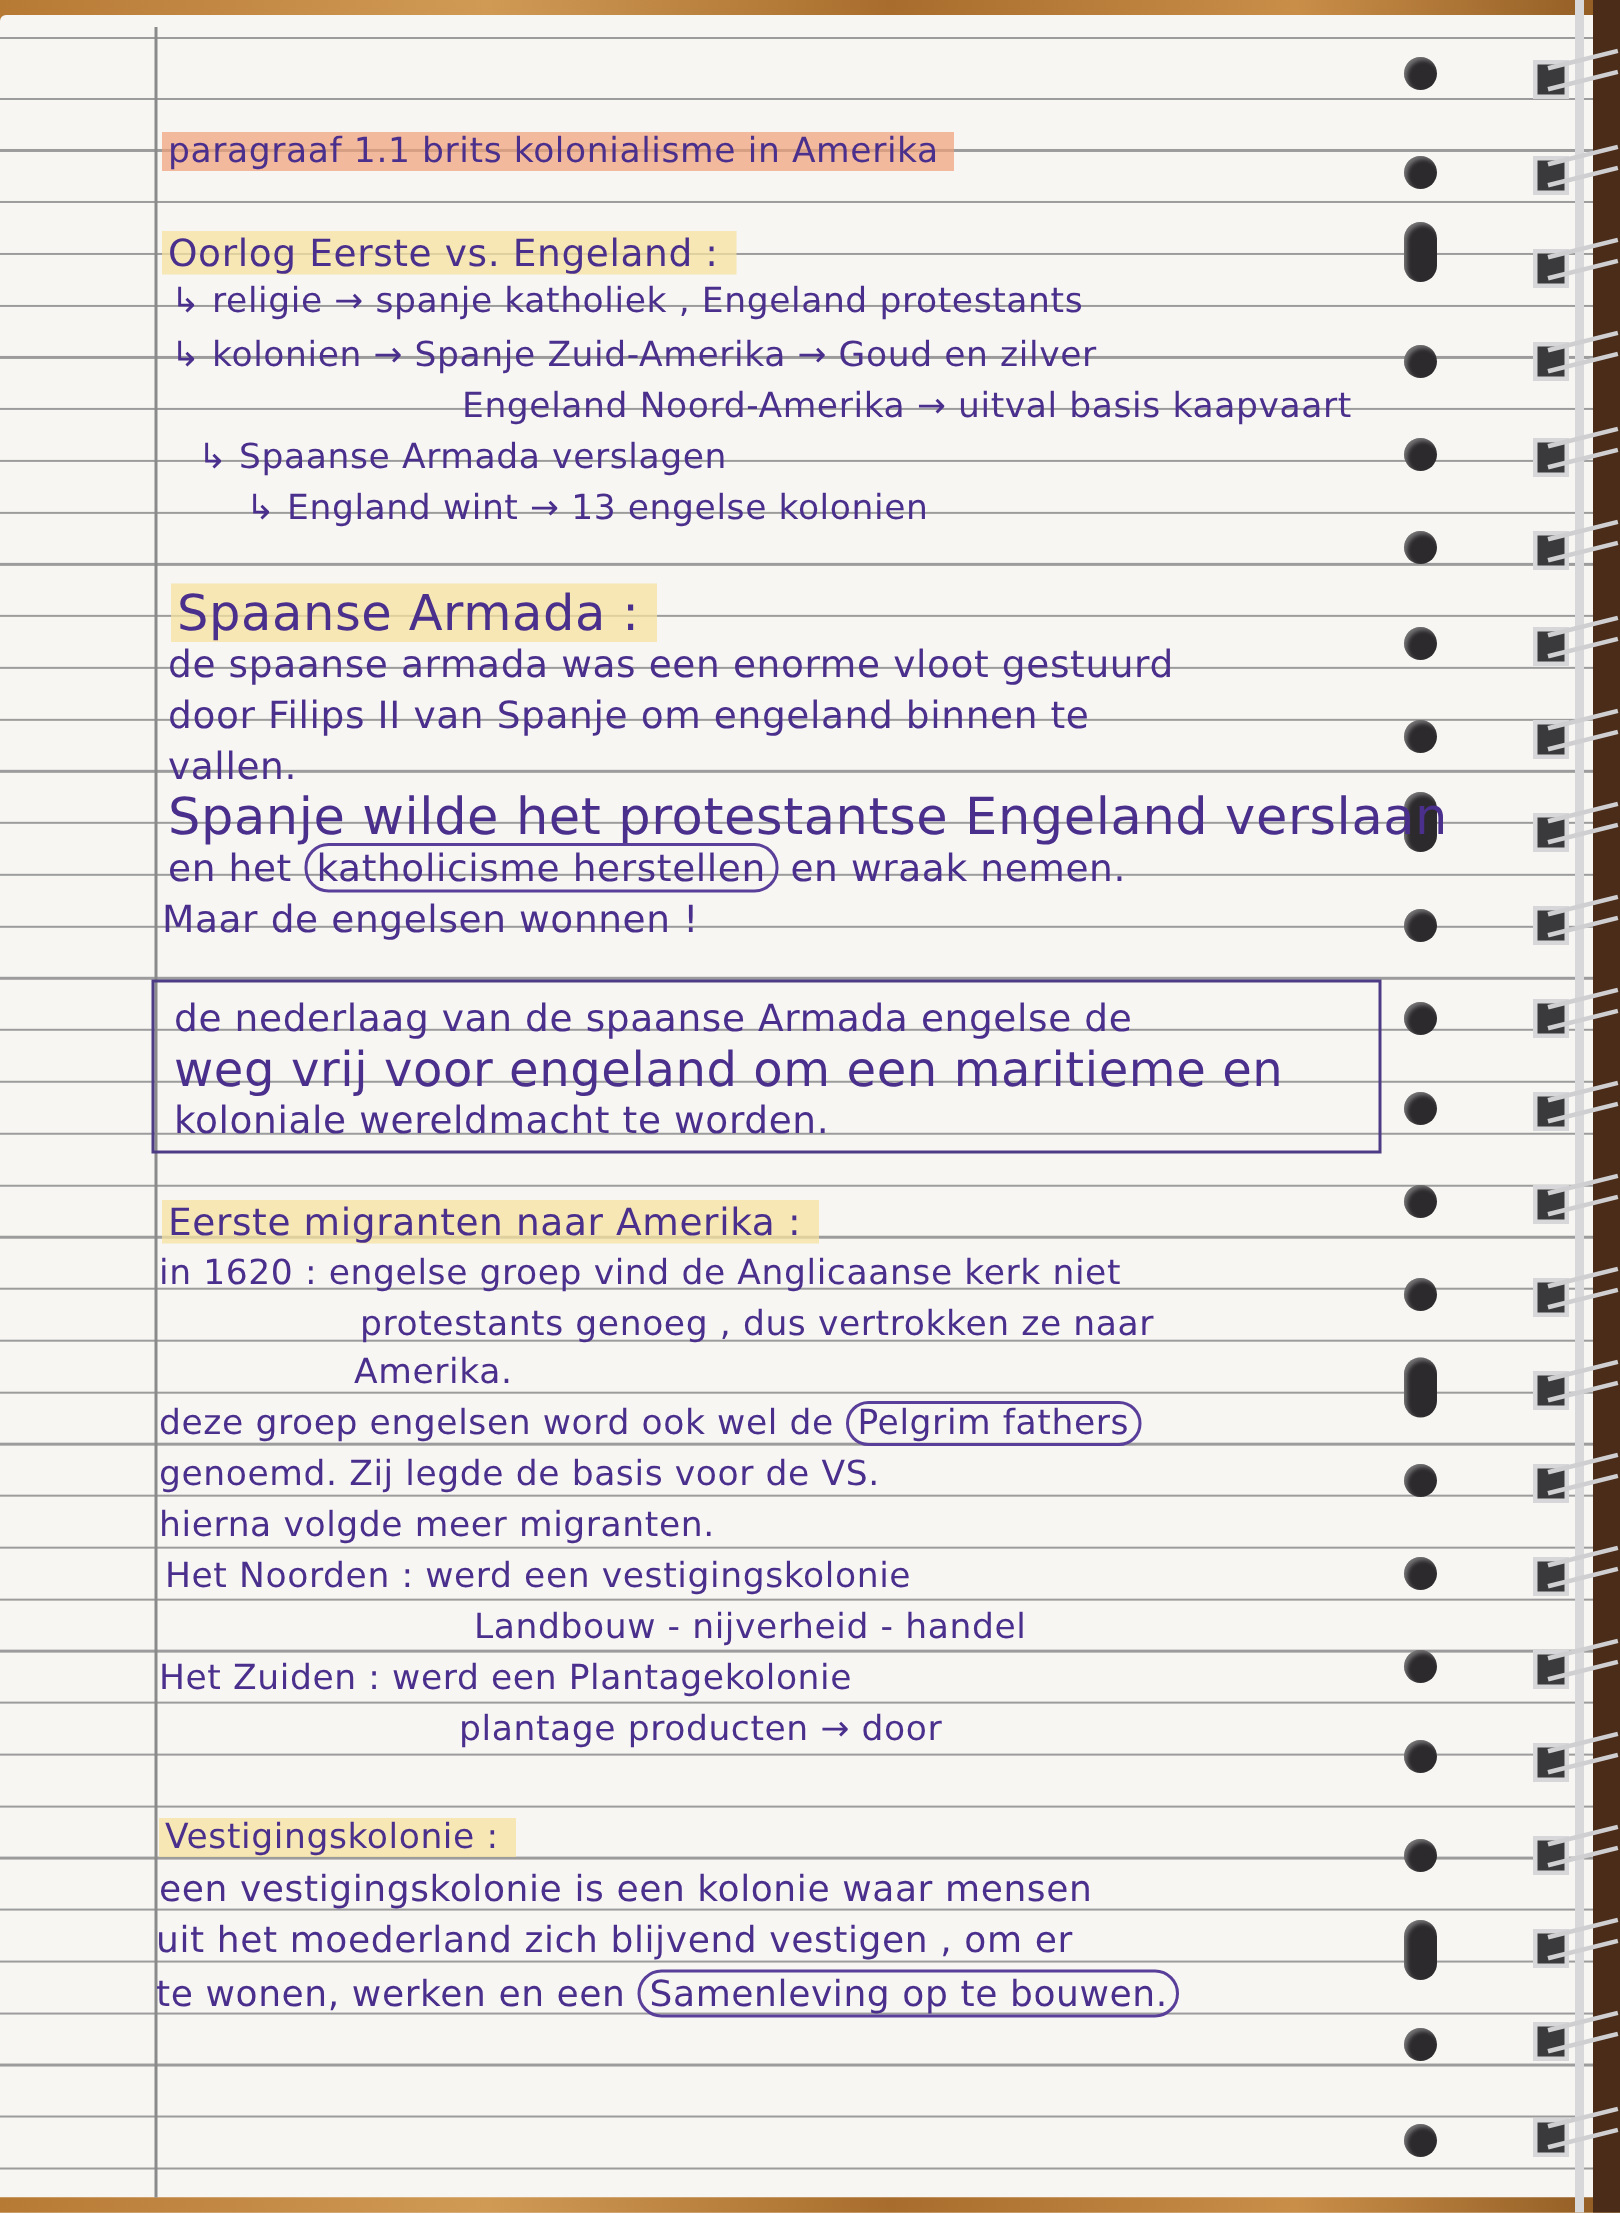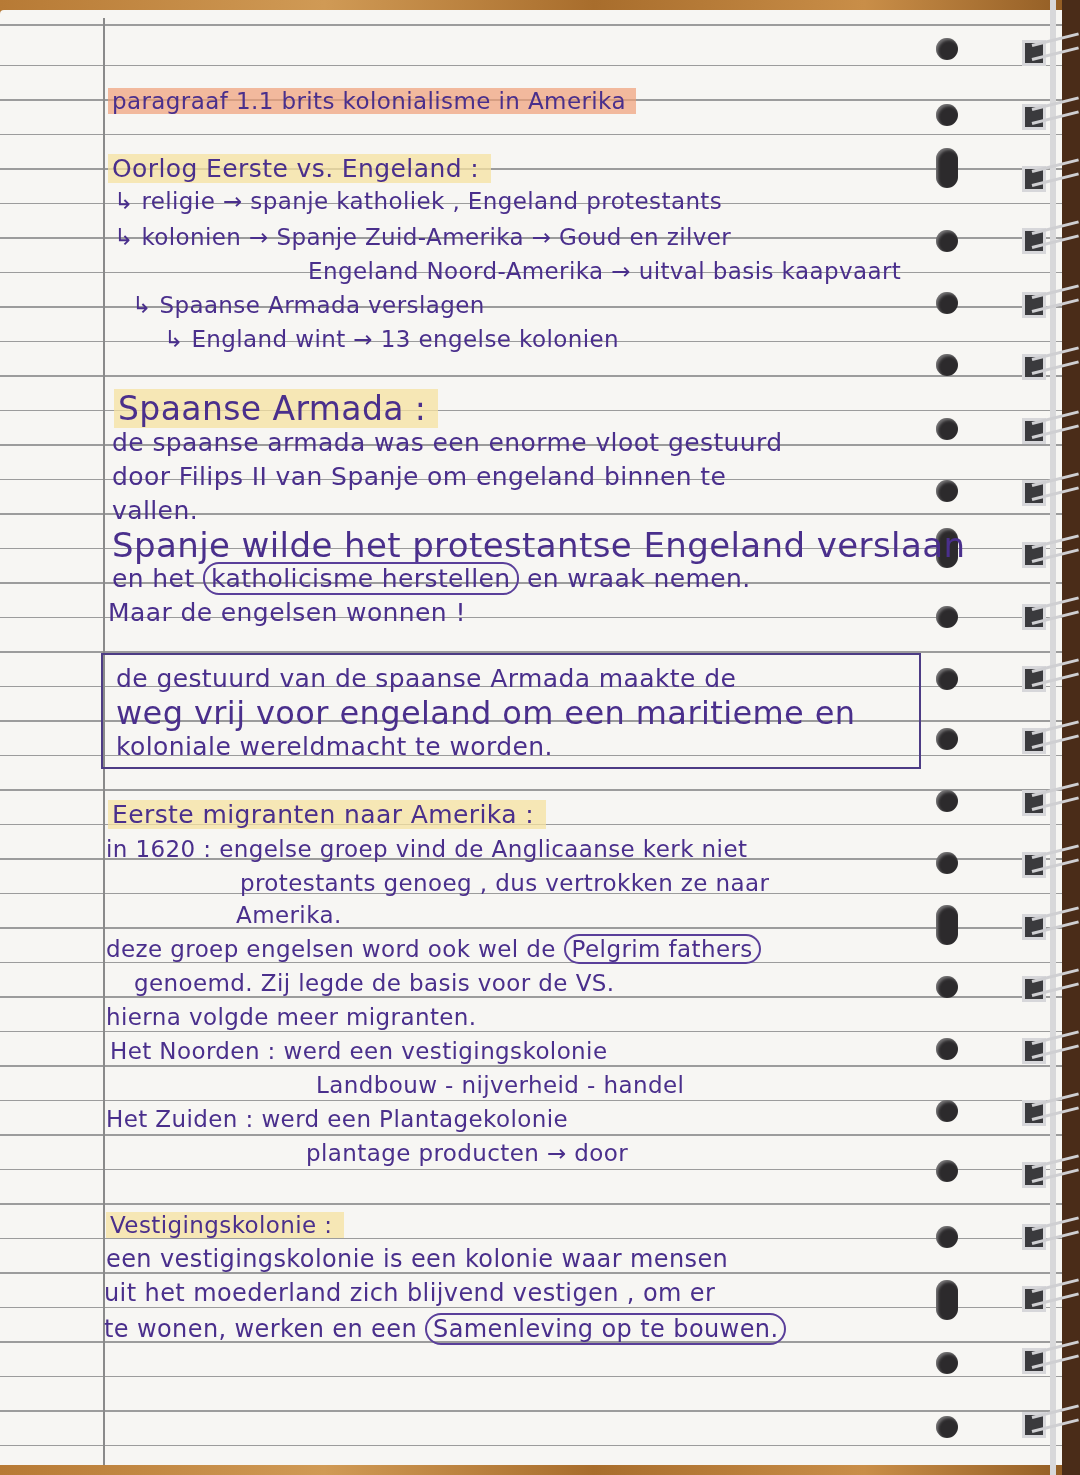--- a/index.html
+++ b/index.html
@@ -247,35 +247,35 @@
 <div class="ink" style="left:112px; top:496px; font-size:25px;text-align:center;">vallen.</div>
 <div class="ink" style="left:112px; top:530px; font-size:34px;">Spanje wilde het protestantse Engeland verslaan</div>
 <div class="ink" style="left:112px; top:564px; font-size:25px;">
   <span>en het</span>
   <span class="cloud">katholicisme herstellen</span>
   <span>en wraak nemen.</span>
 </div>
 <div class="ink" style="left:108px; top:598px; font-size:25px;">Maar de engelsen wonnen !</div>
 
 <div class="box"></div>
-<div class="ink" style="left:116px; top:664px; font-size:25px;">de gestuurd van de spaanse Armada maakte de</div>
+<div class="ink" style="left:116px; top:664px; font-size:25px;">de nederlaag van de spaanse Armada engelse de</div>
 <div class="ink" style="left:116px; top:698px; font-size:32px;">weg vrij voor engeland om een maritieme en</div>
 <div class="ink" style="left:116px; top:732px; font-size:25px;">koloniale wereldmacht te worden.</div>
 
 <div class="ink" style="left:108px; top:800px; font-size:25px;">
   <span class="hl-yellow">Eerste migranten naar Amerika :</span>
 </div>
 <div class="ink" style="left:106px; top:834px;">in 1620 : engelse groep vind de Anglicaanse kerk niet</div>
 <div class="ink" style="left:240px; top:868px;">protestants genoeg , dus vertrokken ze naar</div>
 <div class="ink" style="left:236px; top:900px;">Amerika.</div>
 <div class="ink" style="left:106px; top:934px;">
   <span>deze groep engelsen word ook wel de</span>
   <span class="cloud">Pelgrim fathers</span>
 </div>
-<div class="ink" style="left:106px; top:968px;padding-left:28px;">genoemd. Zij legde de basis voor de VS.</div>
+<div class="ink" style="left:106px; top:968px;">genoemd. Zij legde de basis voor de VS.</div>
 <div class="ink" style="left:106px; top:1002px;">hierna volgde meer migranten.</div>
 <div class="ink" style="left:110px; top:1036px;">Het Noorden : werd een vestigingskolonie</div>
 <div class="ink" style="left:316px; top:1070px;">Landbouw - nijverheid - handel</div>
 <div class="ink" style="left:106px; top:1104px;">Het Zuiden : werd een Plantagekolonie</div>
 <div class="ink" style="left:306px; top:1138px;">plantage producten → door</div>
 
 <div class="ink" style="left:106px; top:1210px;">
   <span class="hl-yellow">Vestigingskolonie :</span>
 </div>
 <div class="ink" style="left:106px; top:1244px; font-size:24px;">een vestigingskolonie is een kolonie waar mensen</div>

